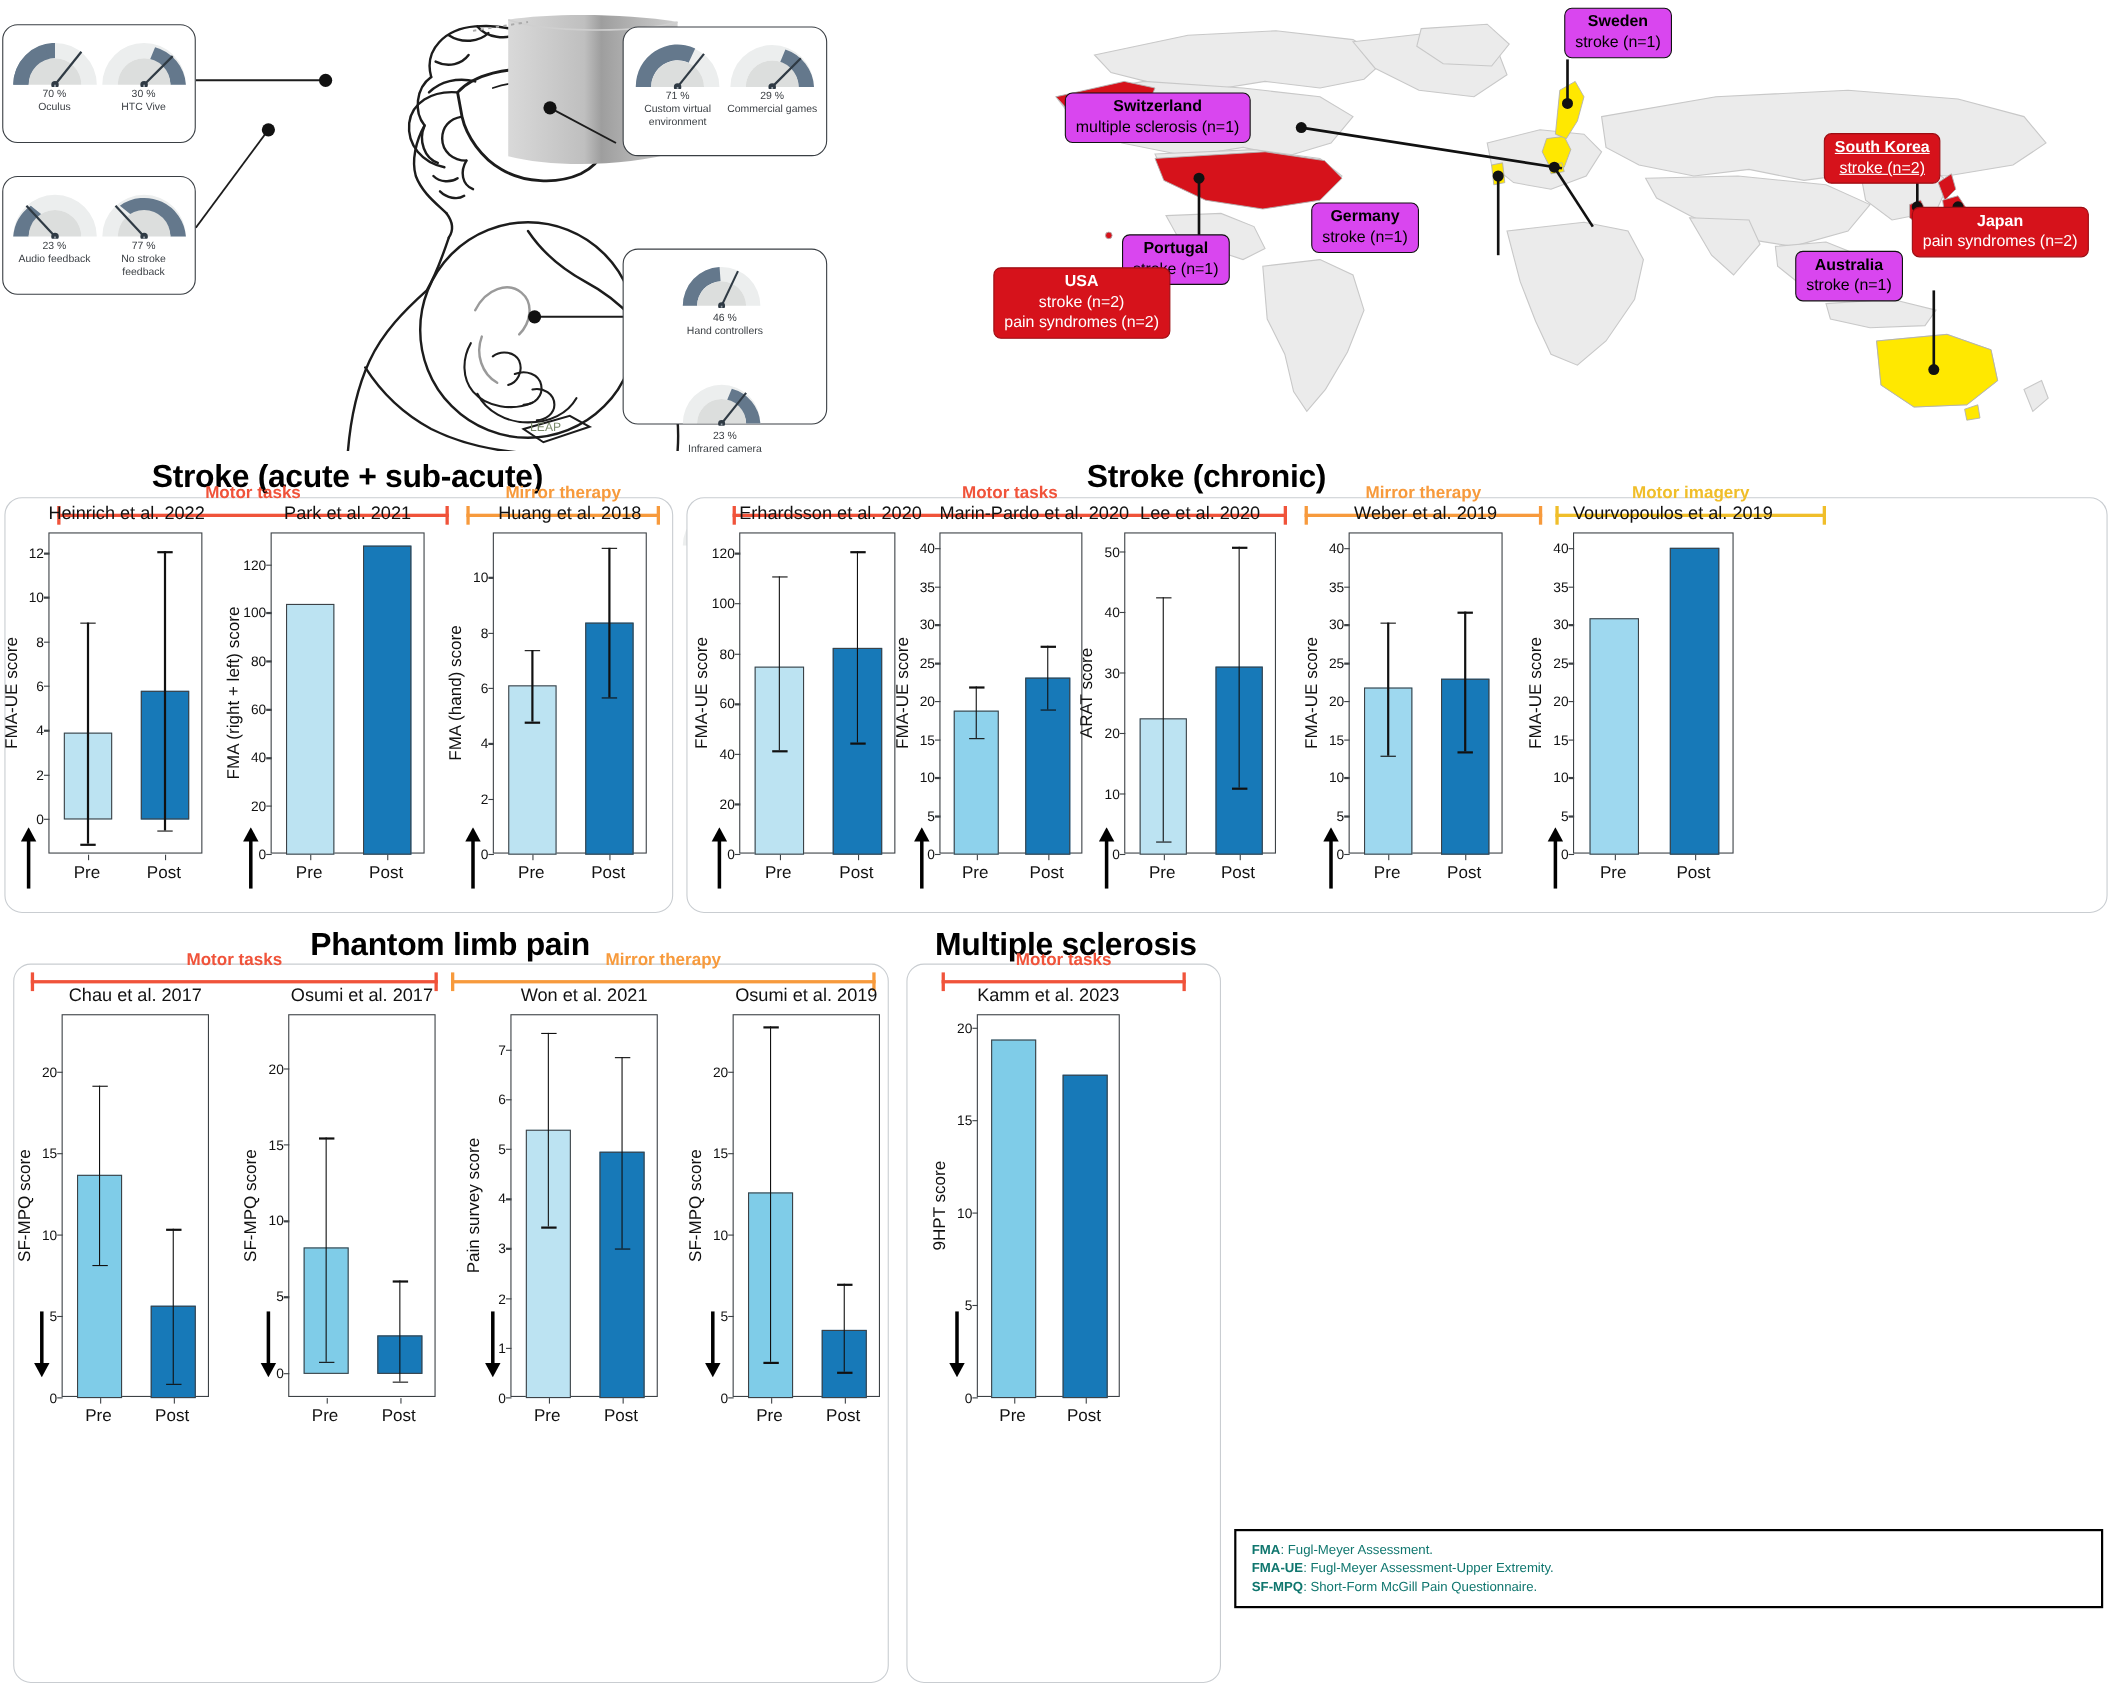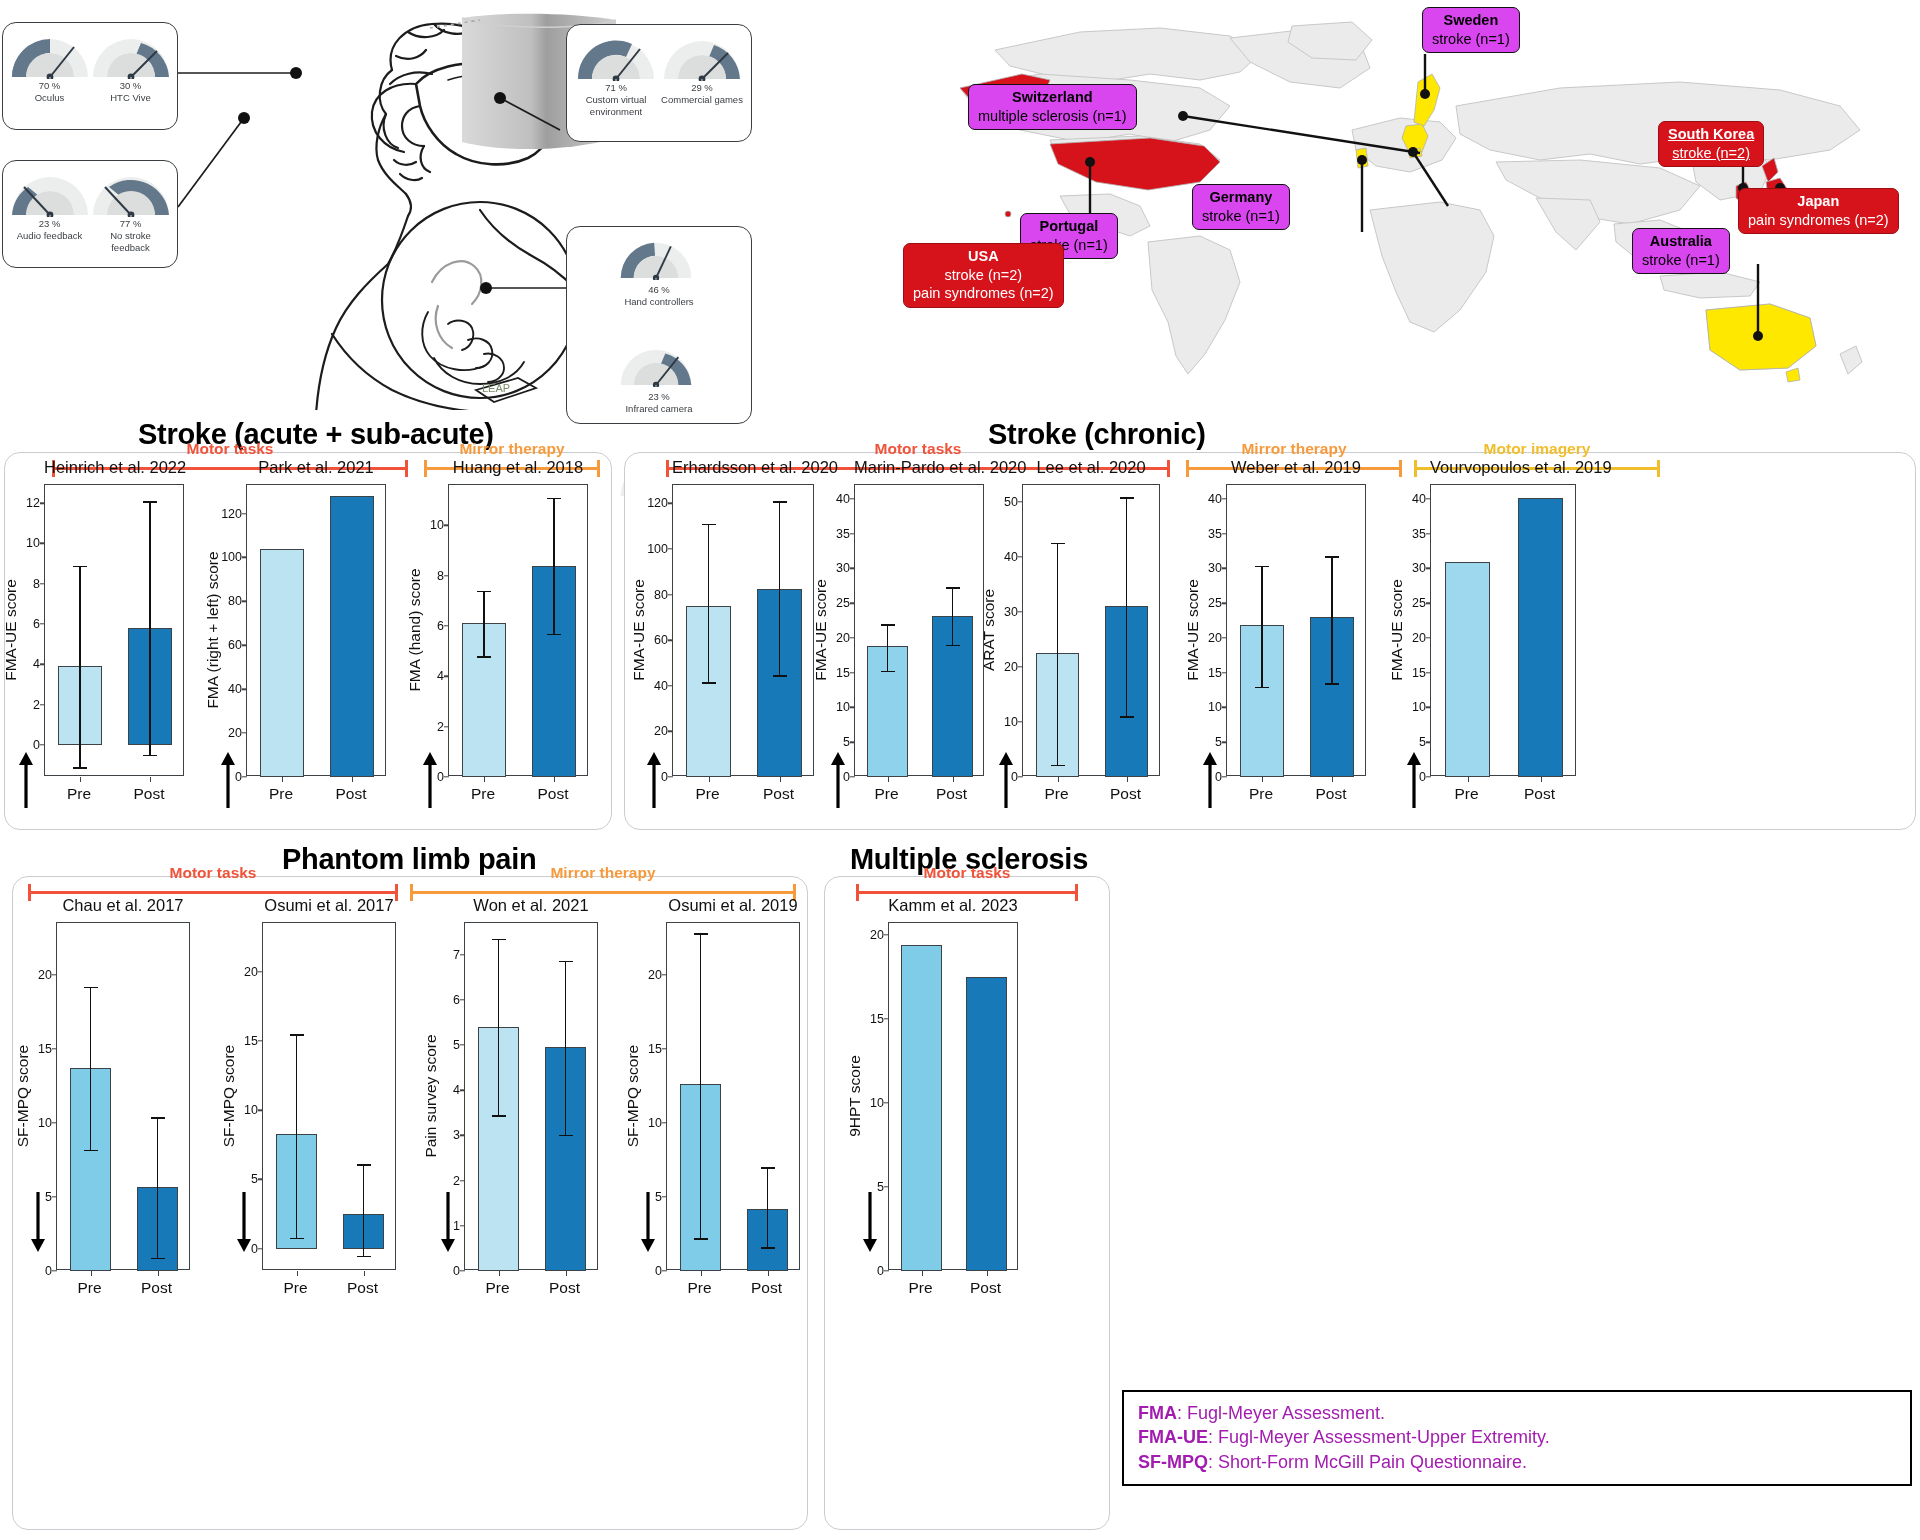--- a/index.html
+++ b/index.html
@@ -119,21 +119,21 @@
   .dirarrow { position:absolute; width:16px; }
   .dirarrow svg { display:block; }
 
   
   .abbrbox {
     position:absolute;
     border:2.4px solid #000;
     background:#fff;
     padding:9px 14px 10px 14px;
   }
-  .abbrbox .row { font-size:18px; line-height:1.36; color:#a21caf; white-space:nowrap; }
+  .abbrbox .row { font-size:12px; line-height:1.36; color:#0f766e; white-space:nowrap; }
   .abbrbox .row b { font-weight:bold; }
 
   
   #worldmap { position:absolute; left:900px; top:10px; width:1020px; height:390px; }
 </style>
 </head>
 <body>
 
 <svg class="abs" style="left:180px; top:10px; width:560px; height:400px;">
   <g fill="none" stroke="#1c1c1c" stroke-width="2.2" stroke-linecap="round" stroke-linejoin="round">
@@ -320,21 +320,21 @@
       <line x1="42" y1="44" x2="42" y2="46" stroke="#9aa3ab" stroke-width="1.6"></line>
     </svg>
       </div>
     <div class="gauge-lbl">
       <span class="pct">29 %</span>
       <span class="nm">Commercial games</span>
     </div>
   </div>
 </div>
 
-<div class="gauge-card gauge-card-3" style="left:566px; top:226px; width:186px; height:198px;gap:36px;">
+<div class="gauge-card gauge-card-3" style="left:566px; top:226px; width:186px; height:160px;gap:36px;">
   <div class="gauge-unit">
     <div class="gauge-wrap">
         <svg class="gauge-svg" viewBox="0 0 84 46" width="78" height="43">
       <path d="M4 44 A38 38 0 0 1 80 44 L66 44 A24 24 0 0 0 18 44 Z" fill="#eceeee"></path>
       <path d="M4 44 A38 38 0 0 1 40 6 L41 20 A24 24 0 0 0 18 44 Z" fill="#64788c"></path>
       <path d="M18 44 A24 24 0 0 1 66 44 Z" fill="#dcdedd"></path>
       <line x1="42" y1="44" x2="58" y2="10" stroke="#2f3a44" stroke-width="2"></line>
       <circle cx="42" cy="44" r="3.4" fill="#2f3a44"></circle>
       <line x1="42" y1="44" x2="42" y2="46" stroke="#9aa3ab" stroke-width="1.6"></line>
     </svg>

